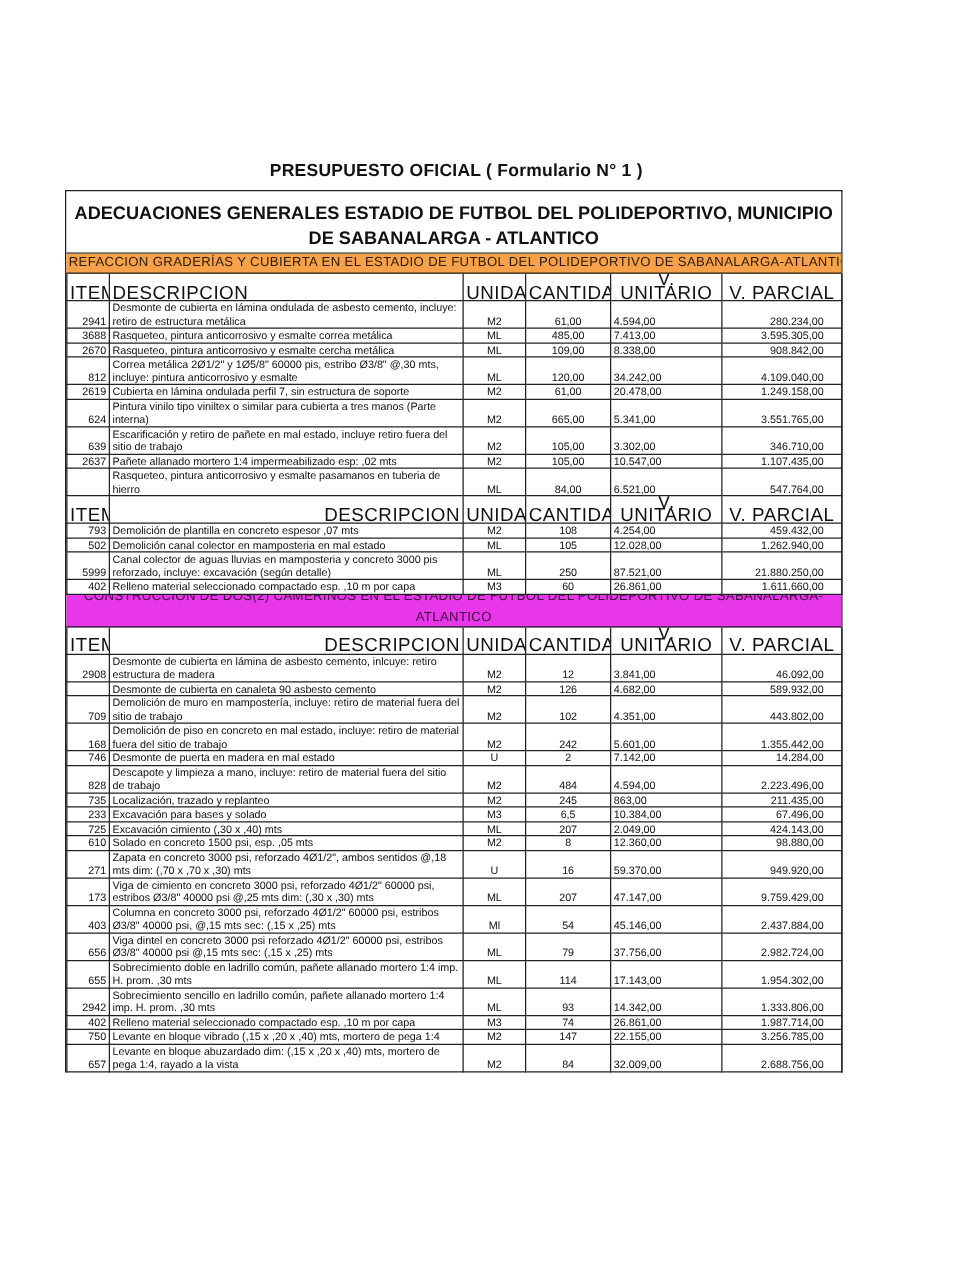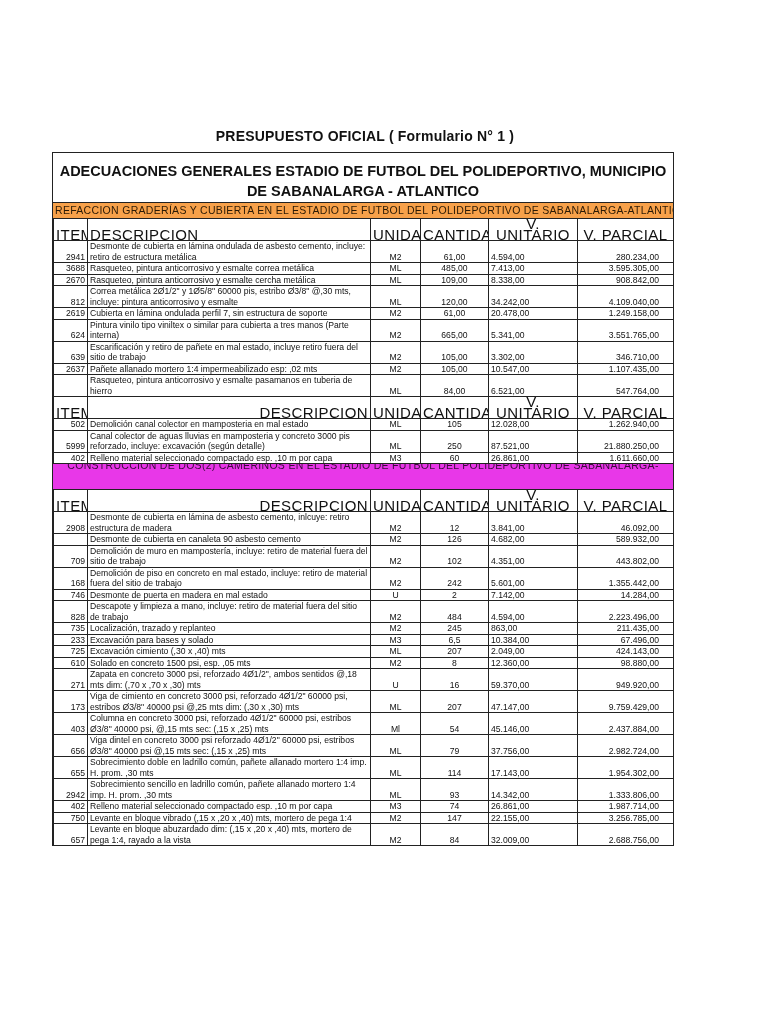--- a/index.html
+++ b/index.html
@@ -144,20 +144,28 @@
         <th>ITEM</th>
         <th class="desc-right">DESCRIPCION</th>
         <th>UNIDAD</th>
         <th>CANTIDAD</th>
         <th>V. UNITARIO</th>
         <th>V. PARCIAL</th>
       </tr>
     </thead>
     <tbody>
         <tr>
+          <td class="item">793</td>
+          <td class="desc">Demolición de plantilla en concreto espesor ,07 mts</td>
+          <td class="unit">M2</td>
+          <td class="qty">108</td>
+          <td class="num">4.254,00</td>
+          <td class="par">459.432,00</td>
+        </tr>
+        <tr>
           <td class="item">502</td>
           <td class="desc">Demolición canal colector en mamposteria en mal estado</td>
           <td class="unit">ML</td>
           <td class="qty">105</td>
           <td class="num">12.028,00</td>
           <td class="par">1.262.940,00</td>
         </tr>
         <tr>
           <td class="item">5999</td>
           <td class="desc">Canal colector de aguas lluvias en mamposteria y concreto 3000 pis reforzado, incluye: excavación (según detalle)</td>
@@ -172,20 +180,21 @@
           <td class="unit">M3</td>
           <td class="qty">60</td>
           <td class="num">26.861,00</td>
           <td class="par">1.611.660,00</td>
         </tr>
       </tbody>
   </table>
 
   <div class="sec-head sec-magenta">
     <div class="l1">CONSTRUCCION DE DOS(2) CAMERINOS EN EL ESTADIO DE FUTBOL DEL POLIDEPORTIVO DE SABANALARGA-</div>
+    <div class="l2">ATLANTICO</div>
   </div>
   <table>
     <colgroup>
         <col style="width:34px">
         <col style="width:283px">
         <col style="width:50px">
         <col style="width:68px">
         <col style="width:89px">
         <col style="width:96px">
       </colgroup>

